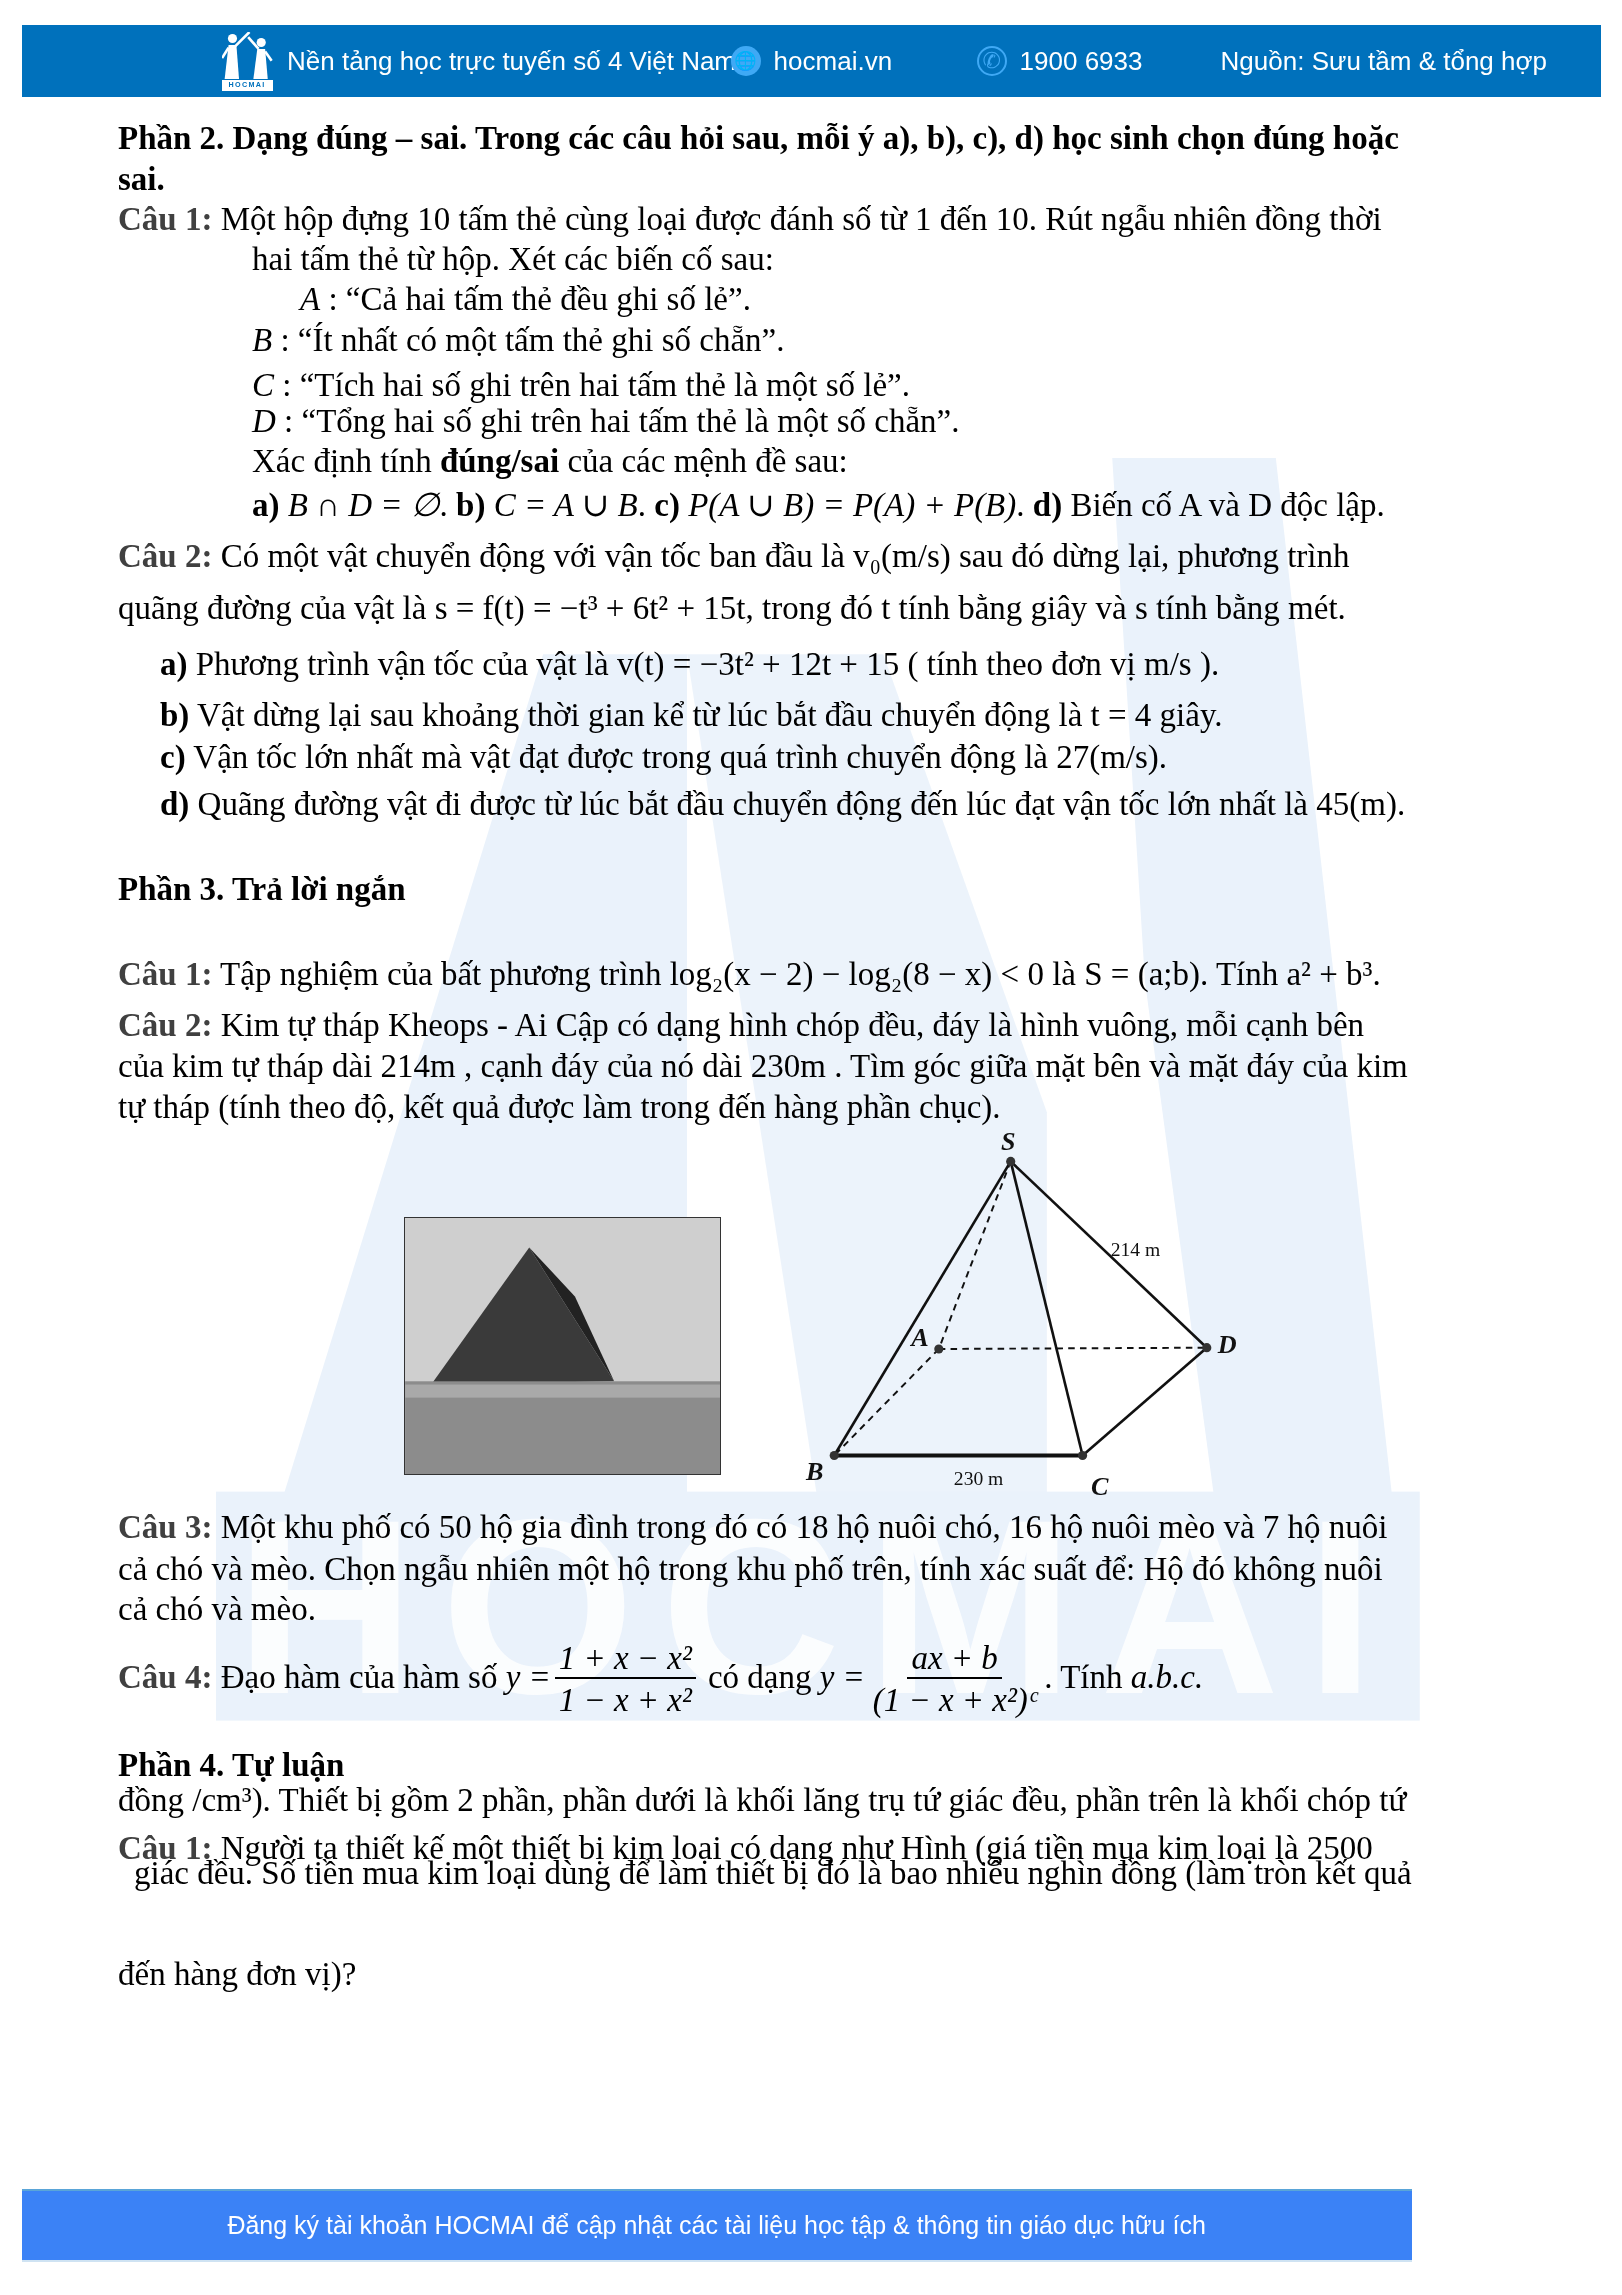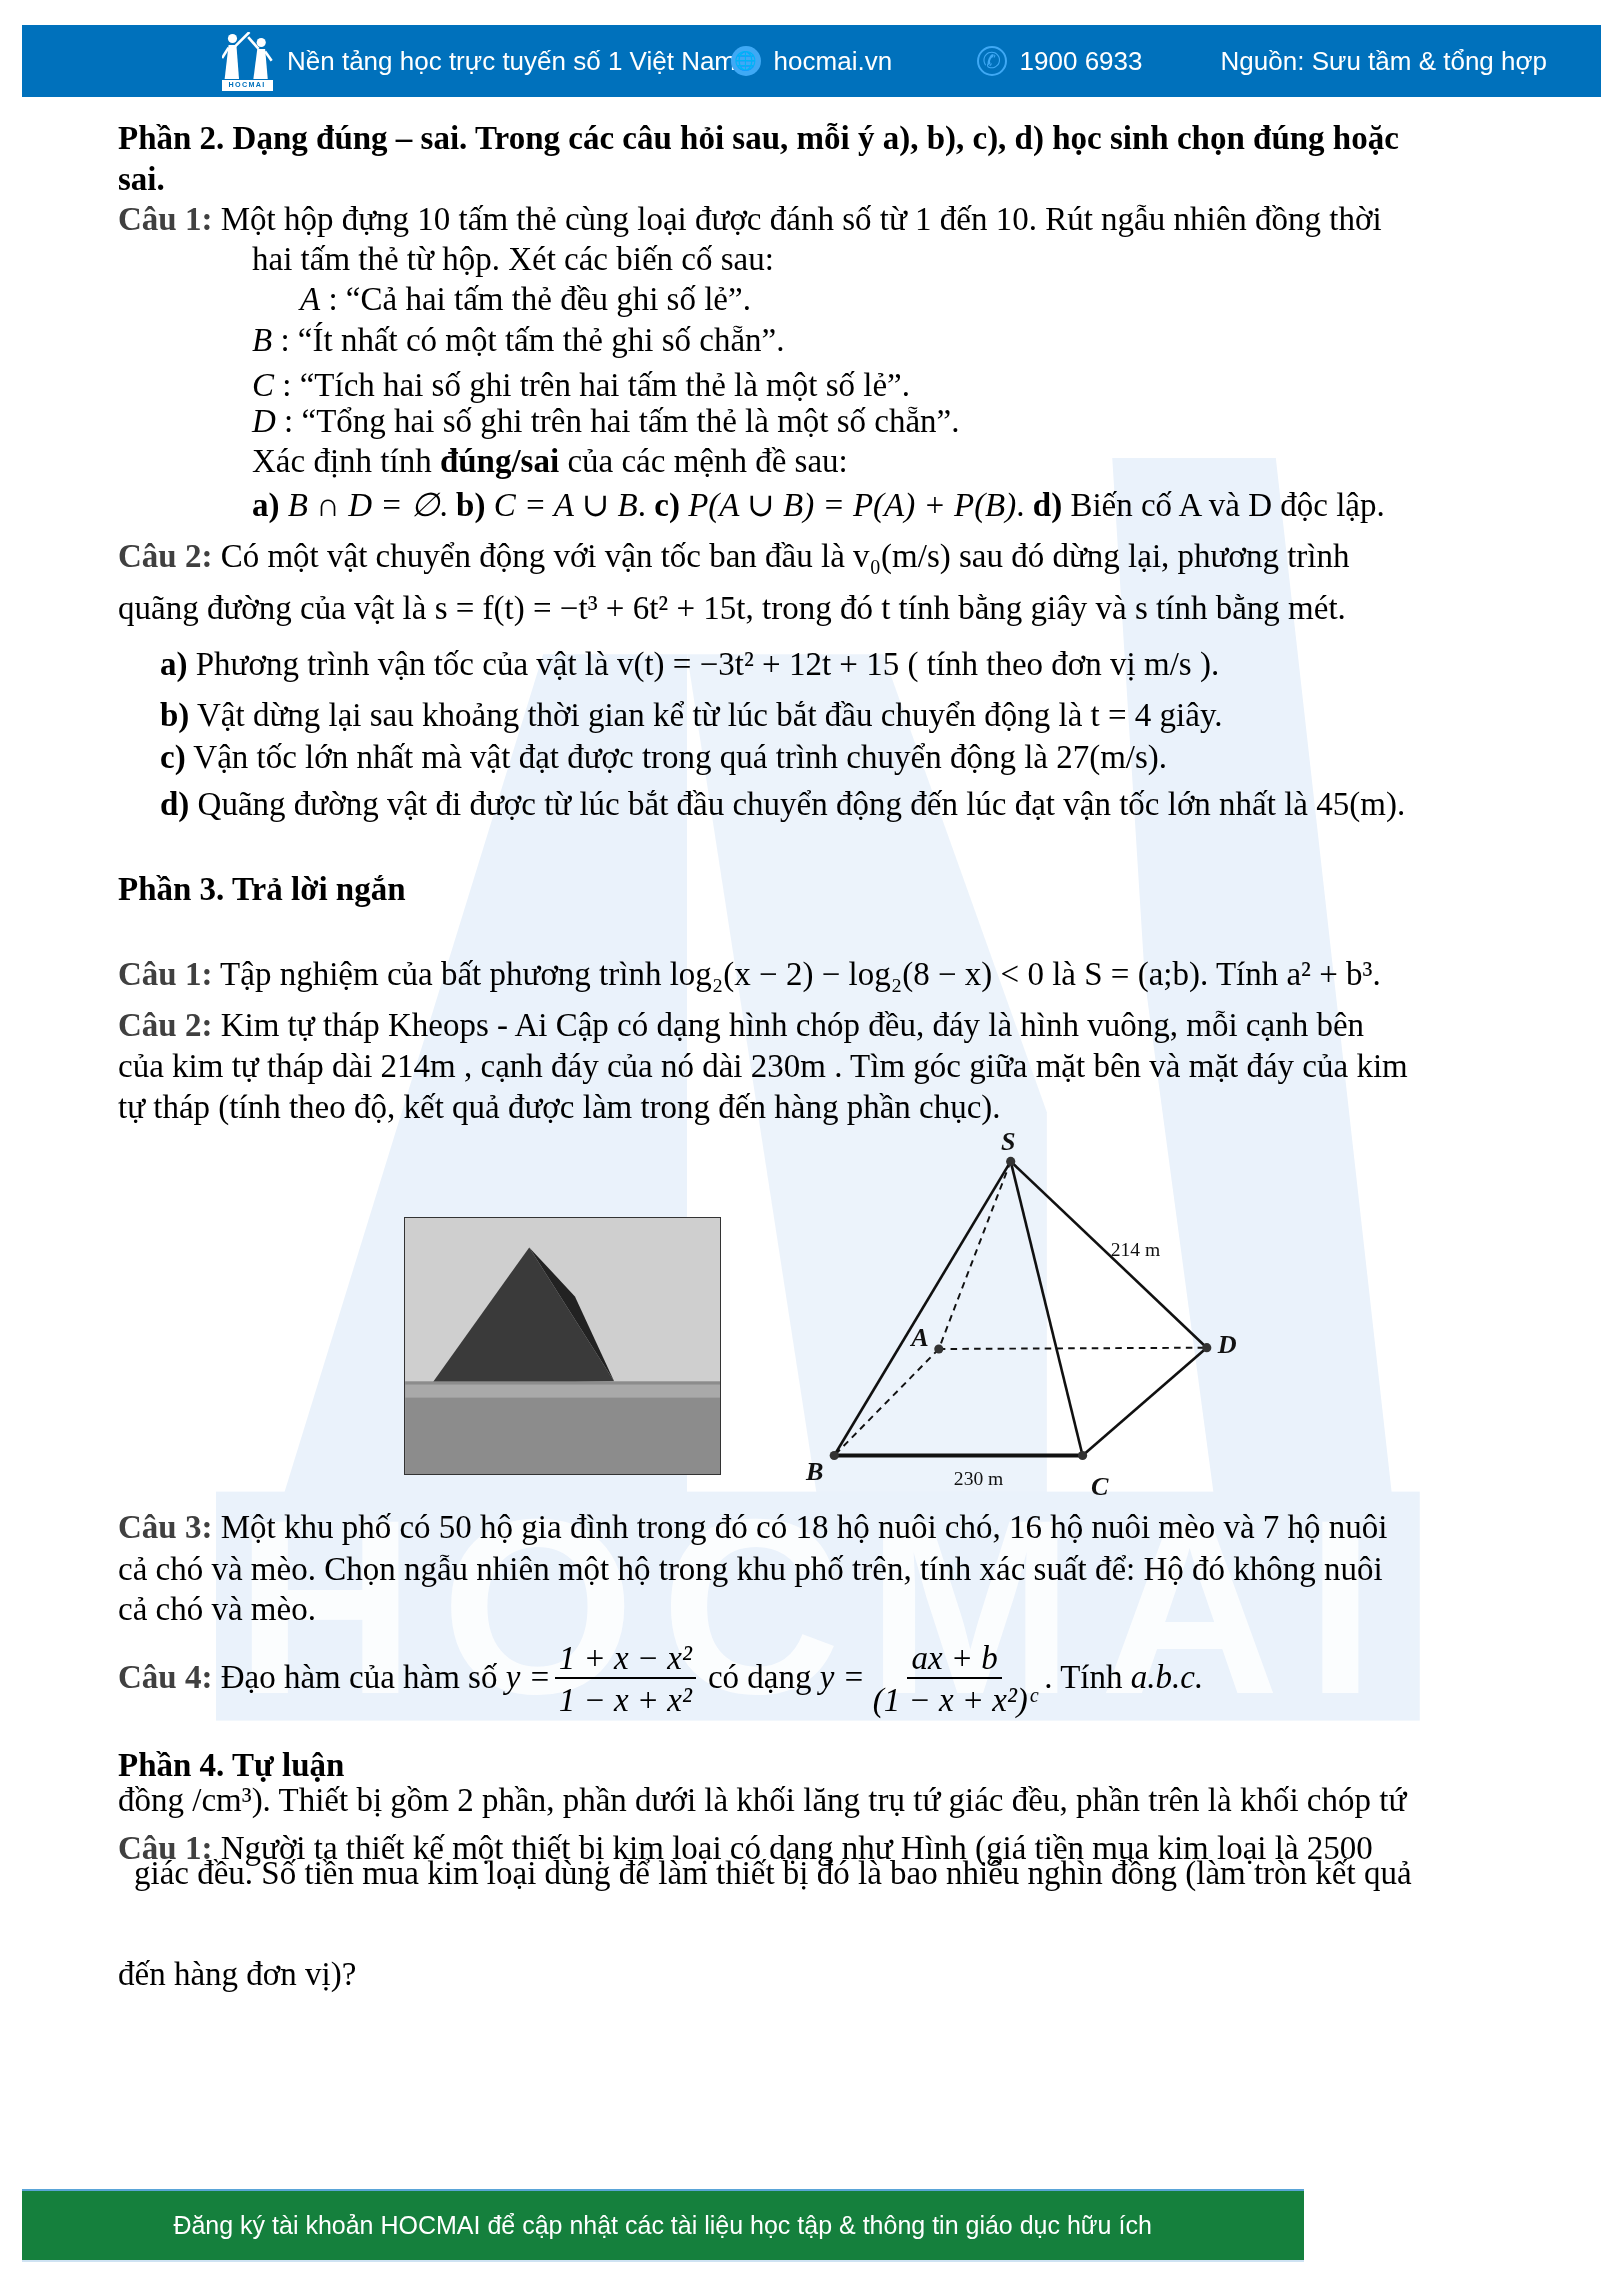--- a/index.html
+++ b/index.html
@@ -5,21 +5,21 @@
   html,body{margin:0;padding:0;background:#fff;}
   body{width:1622px;height:2295px;position:relative;overflow:hidden;font-family:"Liberation Serif","DejaVu Serif",serif;color:#000;}
   .wm-letters{position:absolute;left:216px;top:1492px;width:1204px;height:229px;display:flex;justify-content:space-around;align-items:center;font-family:"Liberation Sans",sans-serif;font-weight:bold;font-size:249px;color:#ffffff;opacity:.85;z-index:0;letter-spacing:26px;}
   .header{position:absolute;left:21.6px;top:25px;width:1579px;height:72px;background:#0071bc;display:flex;align-items:center;color:#fff;font-family:"Liberation Sans",sans-serif;font-size:26px;z-index:2;}
   .header .item{display:flex;align-items:center;position:absolute;top:0;height:72px;}
   .logo{width:51px;height:59px;margin-right:14.4px;position:relative;}
   .logo .tag{position:absolute;bottom:0;left:0;width:51px;height:10.5px;background:#fff;color:#0071bc;font-size:7.2px;font-weight:bold;text-align:center;line-height:10.5px;letter-spacing:1.3px;}
   .hicon{width:30px;height:30px;border-radius:50%;margin-right:13px;display:inline-flex;align-items:center;justify-content:center;color:#3fa9f5;font-size:22px;}
   .globe{background:#3fa9f5;color:#0071bc;font-size:18.3px;}
   .phone{border:2.6px solid #3fa9f5;box-sizing:border-box;}
-  .footer{position:absolute;left:21.6px;top:2189px;width:1282px;height:73px;background:#15803d;border-top:2.6px solid #5aa5d8;border-bottom:2.6px solid #cfe3f3;box-sizing:border-box;color:#fff;font-family:"Liberation Sans",sans-serif;font-size:25px;display:flex;align-items:center;justify-content:center;z-index:2;}
+  .footer{position:absolute;left:21.6px;top:2189px;width:1390px;height:73px;background:#3b82f6;border-top:2.6px solid #5aa5d8;border-bottom:2.6px solid #cfe3f3;box-sizing:border-box;color:#fff;font-family:"Liberation Sans",sans-serif;font-size:25px;display:flex;align-items:center;justify-content:center;z-index:2;}
   .line{position:absolute;font-size:33px;line-height:39px;white-space:nowrap;z-index:1;}
   .b{font-weight:bold;}
   .blue{color:#404040;font-weight:bold;}
   .m{font-style:italic;}
   .fig-photo{position:absolute;left:404px;top:1217px;width:317px;height:258px;z-index:1;background:linear-gradient(#d8d8d8,#bdbdbd 70%,#8a8a8a);border:1.3px solid #333;box-sizing:border-box;overflow:hidden;}
   .fig-diagram{position:absolute;left:772px;top:1132px;width:497px;height:366px;z-index:1;}
   .frac{display:inline-flex;flex-direction:column;align-items:center;vertical-align:middle;margin:0 3.9px;}
   .frac .num{border-bottom:2px solid #000;padding:0 3.9px;line-height:37px;}
   .frac .den{line-height:42px;padding:0 3.9px;}
 </style>
@@ -43,21 +43,21 @@
         <circle cx="60" cy="16" r="7" fill="#fff"></circle>
         <polygon points="10,20 22,20 26,72 4,72" fill="#fff"></polygon>
         <polygon points="54,26 66,26 70,72 48,72" fill="#fff"></polygon>
         <line x1="20" y1="22" x2="42" y2="0" stroke="#fff" stroke-width="4"></line>
         <line x1="40" y1="8" x2="56" y2="26" stroke="#fff" stroke-width="4"></line>
         <line x1="66" y1="30" x2="76" y2="44" stroke="#fff" stroke-width="4"></line>
         <line x1="10" y1="24" x2="0" y2="40" stroke="#fff" stroke-width="4"></line>
       </svg>
       <div class="tag">HOCMAI</div>
     </div>
-    <span>Nền tảng học trực tuyến số 1 Việt Nam</span>
+    <span>Nền tảng học trực tuyến số 4 Việt Nam</span>
   </div>
   <div class="item" style="left:709px;">
     <span class="hicon globe">🌐</span>
     <span>hocmai.vn</span>
   </div>
   <div class="item" style="left:955px;">
     <span class="hicon phone">✆</span>
     <span>1900 6933</span>
   </div>
   <div class="item" style="left:1199px;">

